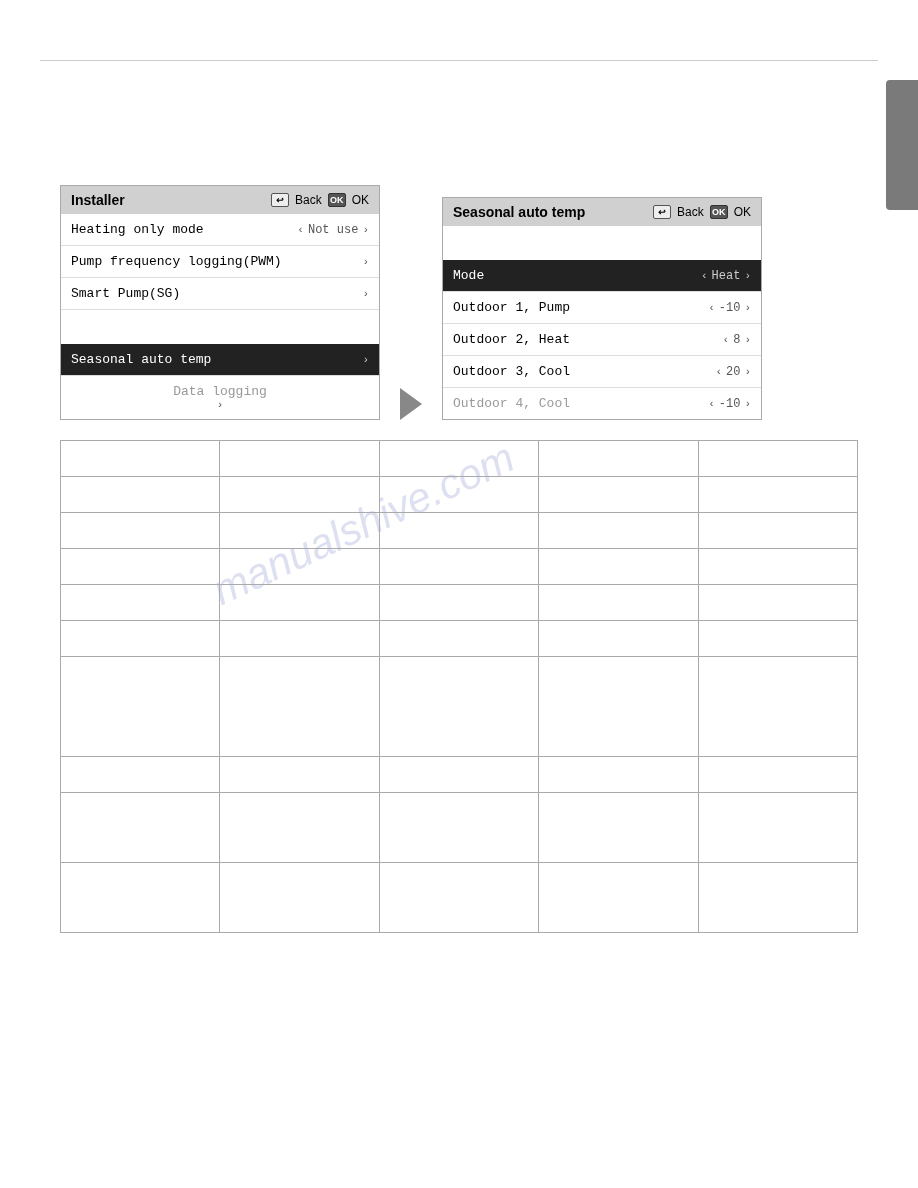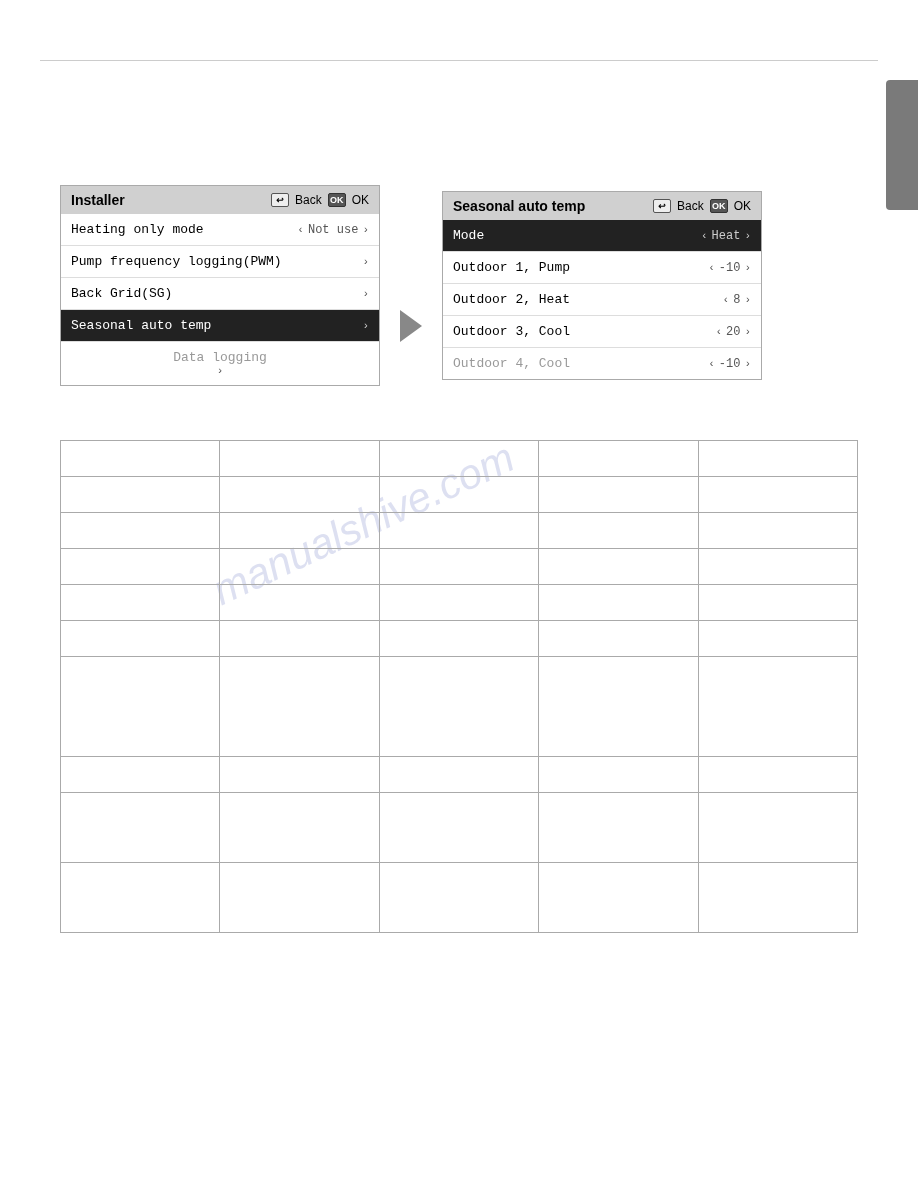--- a/index.html
+++ b/index.html
@@ -33,21 +33,21 @@
       background: #7a7a7a;
       border-radius: 4px 0 0 4px;
     }
 
     
     .panels-area {
       position: absolute;
       top: 185px;
       left: 60px;
       display: flex;
-      align-items: center;
+      align-items: flex-end;
       gap: 0;
     }
 
     
     .installer-panel {
       width: 320px;
       border: 1px solid #aaa;
       background: #fff;
     }
 
@@ -93,20 +93,21 @@
       font-family: Liberation Mono, monospace;
     }
 
     .panel-row:last-child {
       border-bottom: none;
     }
 
     .panel-row.selected {
       background: #222;
       color: #fff;
+      margin-top: 34px;
     }
 
     .panel-row-right {
       display: flex;
       align-items: center;
       gap: 4px;
       font-size: 12px;
       color: #555;
     }
 
@@ -215,21 +216,21 @@
     </div>
 
     <div class="panel-row">
       <span>Pump frequency logging(PWM)</span>
       <div class="panel-row-right">
         <span class="chevron">›</span>
       </div>
     </div>
 
     <div class="panel-row">
-      <span>Back Grid(SG)</span>
+      <span>Smart Pump(SG)</span>
       <div class="panel-row-right">
         <span class="chevron">›</span>
       </div>
     </div>
 
     <div class="panel-row selected">
       <span>Seasonal auto temp</span>
       <div class="panel-row-right">
         <span class="chevron">›</span>
       </div>

